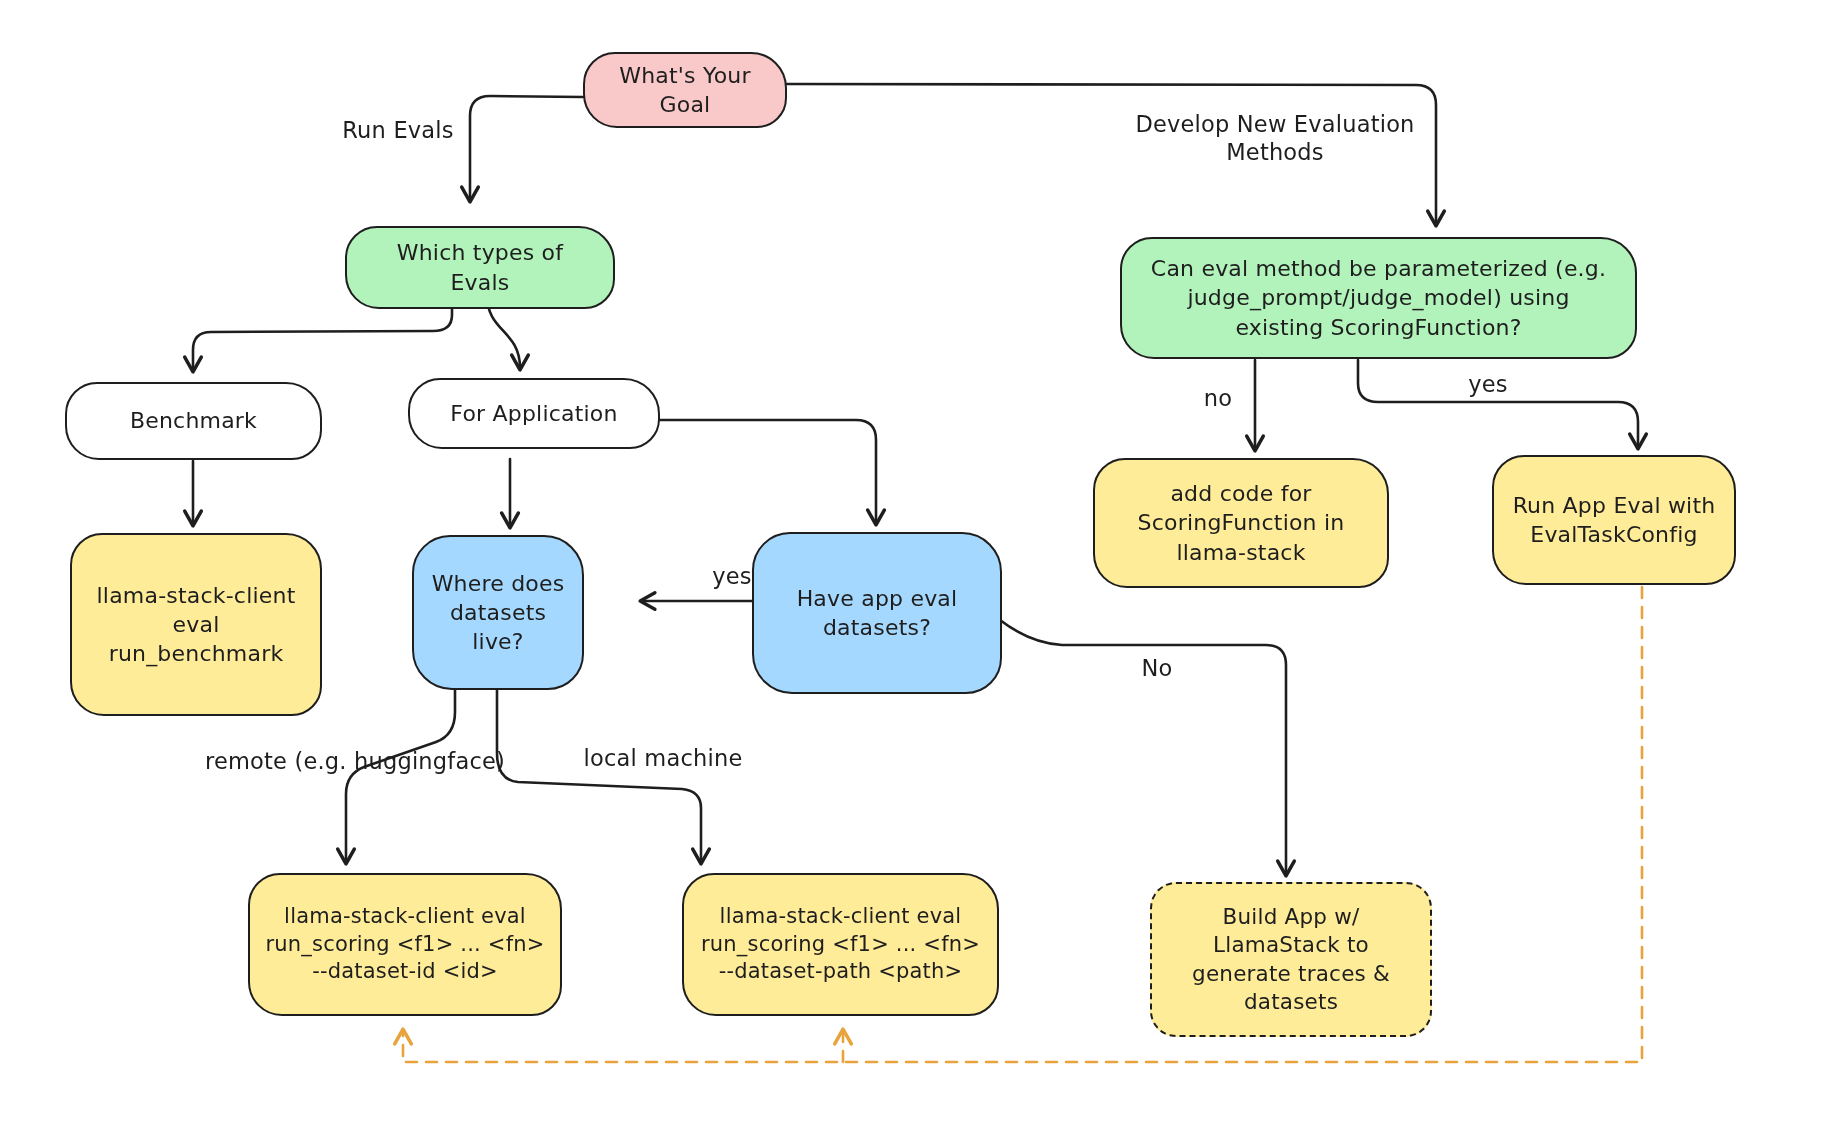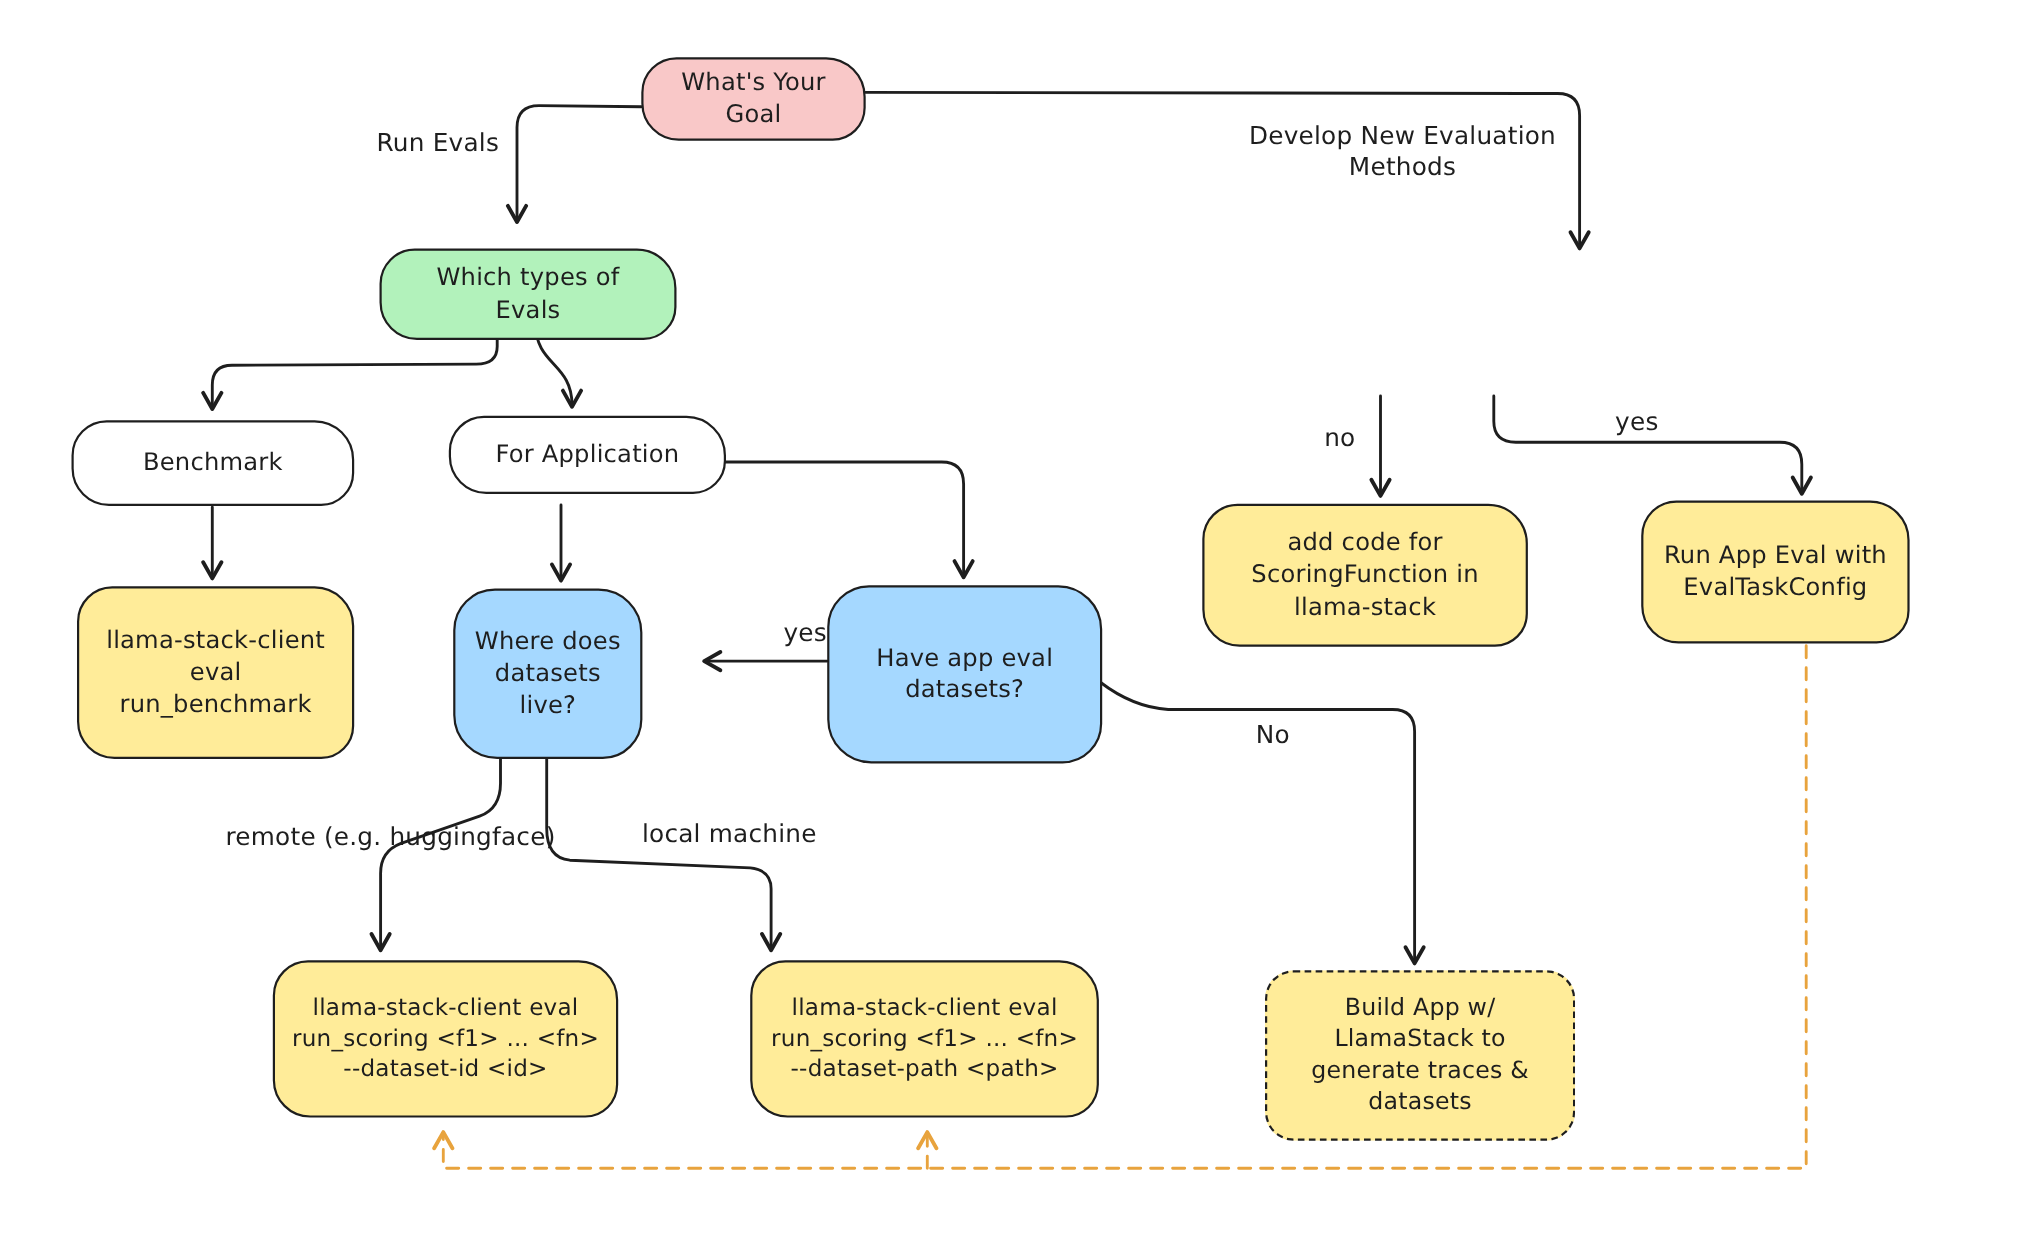--- a/index.html
+++ b/index.html
@@ -80,29 +80,32 @@
   <div class="node pink" style="left:583px;top:52px;width:204px;height:76px;">What's Your
 Goal</div>
 
   <div class="node green" style="left:345px;top:226px;width:270px;height:83px;">Which types of
 Evals</div>
 
   <div class="node white" style="left:65px;top:382px;width:257px;height:78px;">Benchmark</div>
 
   <div class="node white" style="left:408px;top:378px;width:252px;height:71px;">For Application</div>
 
-  <div class="node yellow" style="left:70px;top:533px;width:252px;height:157px;">llama-stack-client
+  <div class="node yellow" style="left:70px;top:533px;width:252px;height:183px;">llama-stack-client
 eval run_benchmark</div>
 
   <div class="node blue" style="left:412px;top:535px;width:172px;height:155px;">Where does
 datasets live?</div>
 
   <div class="node blue" style="left:752px;top:532px;width:250px;height:162px;">Have app eval
 datasets?</div>
 
+  <div class="node green" style="left:1120px;top:237px;width:517px;height:122px;">Can eval method be parameterized (e.g.
+judge_prompt/judge_model) using
+existing ScoringFunction?</div>
 
   <div class="node yellow" style="left:1093px;top:458px;width:296px;height:130px;">add code for
 ScoringFunction in
 llama-stack</div>
 
   <div class="node yellow" style="left:1492px;top:455px;width:244px;height:130px;">Run App Eval with
 EvalTaskConfig</div>
 
   <div class="node yellow cmd" style="left:248px;top:873px;width:314px;height:143px;">llama-stack-client eval
 run_scoring &lt;f1&gt; ... &lt;fn&gt;

